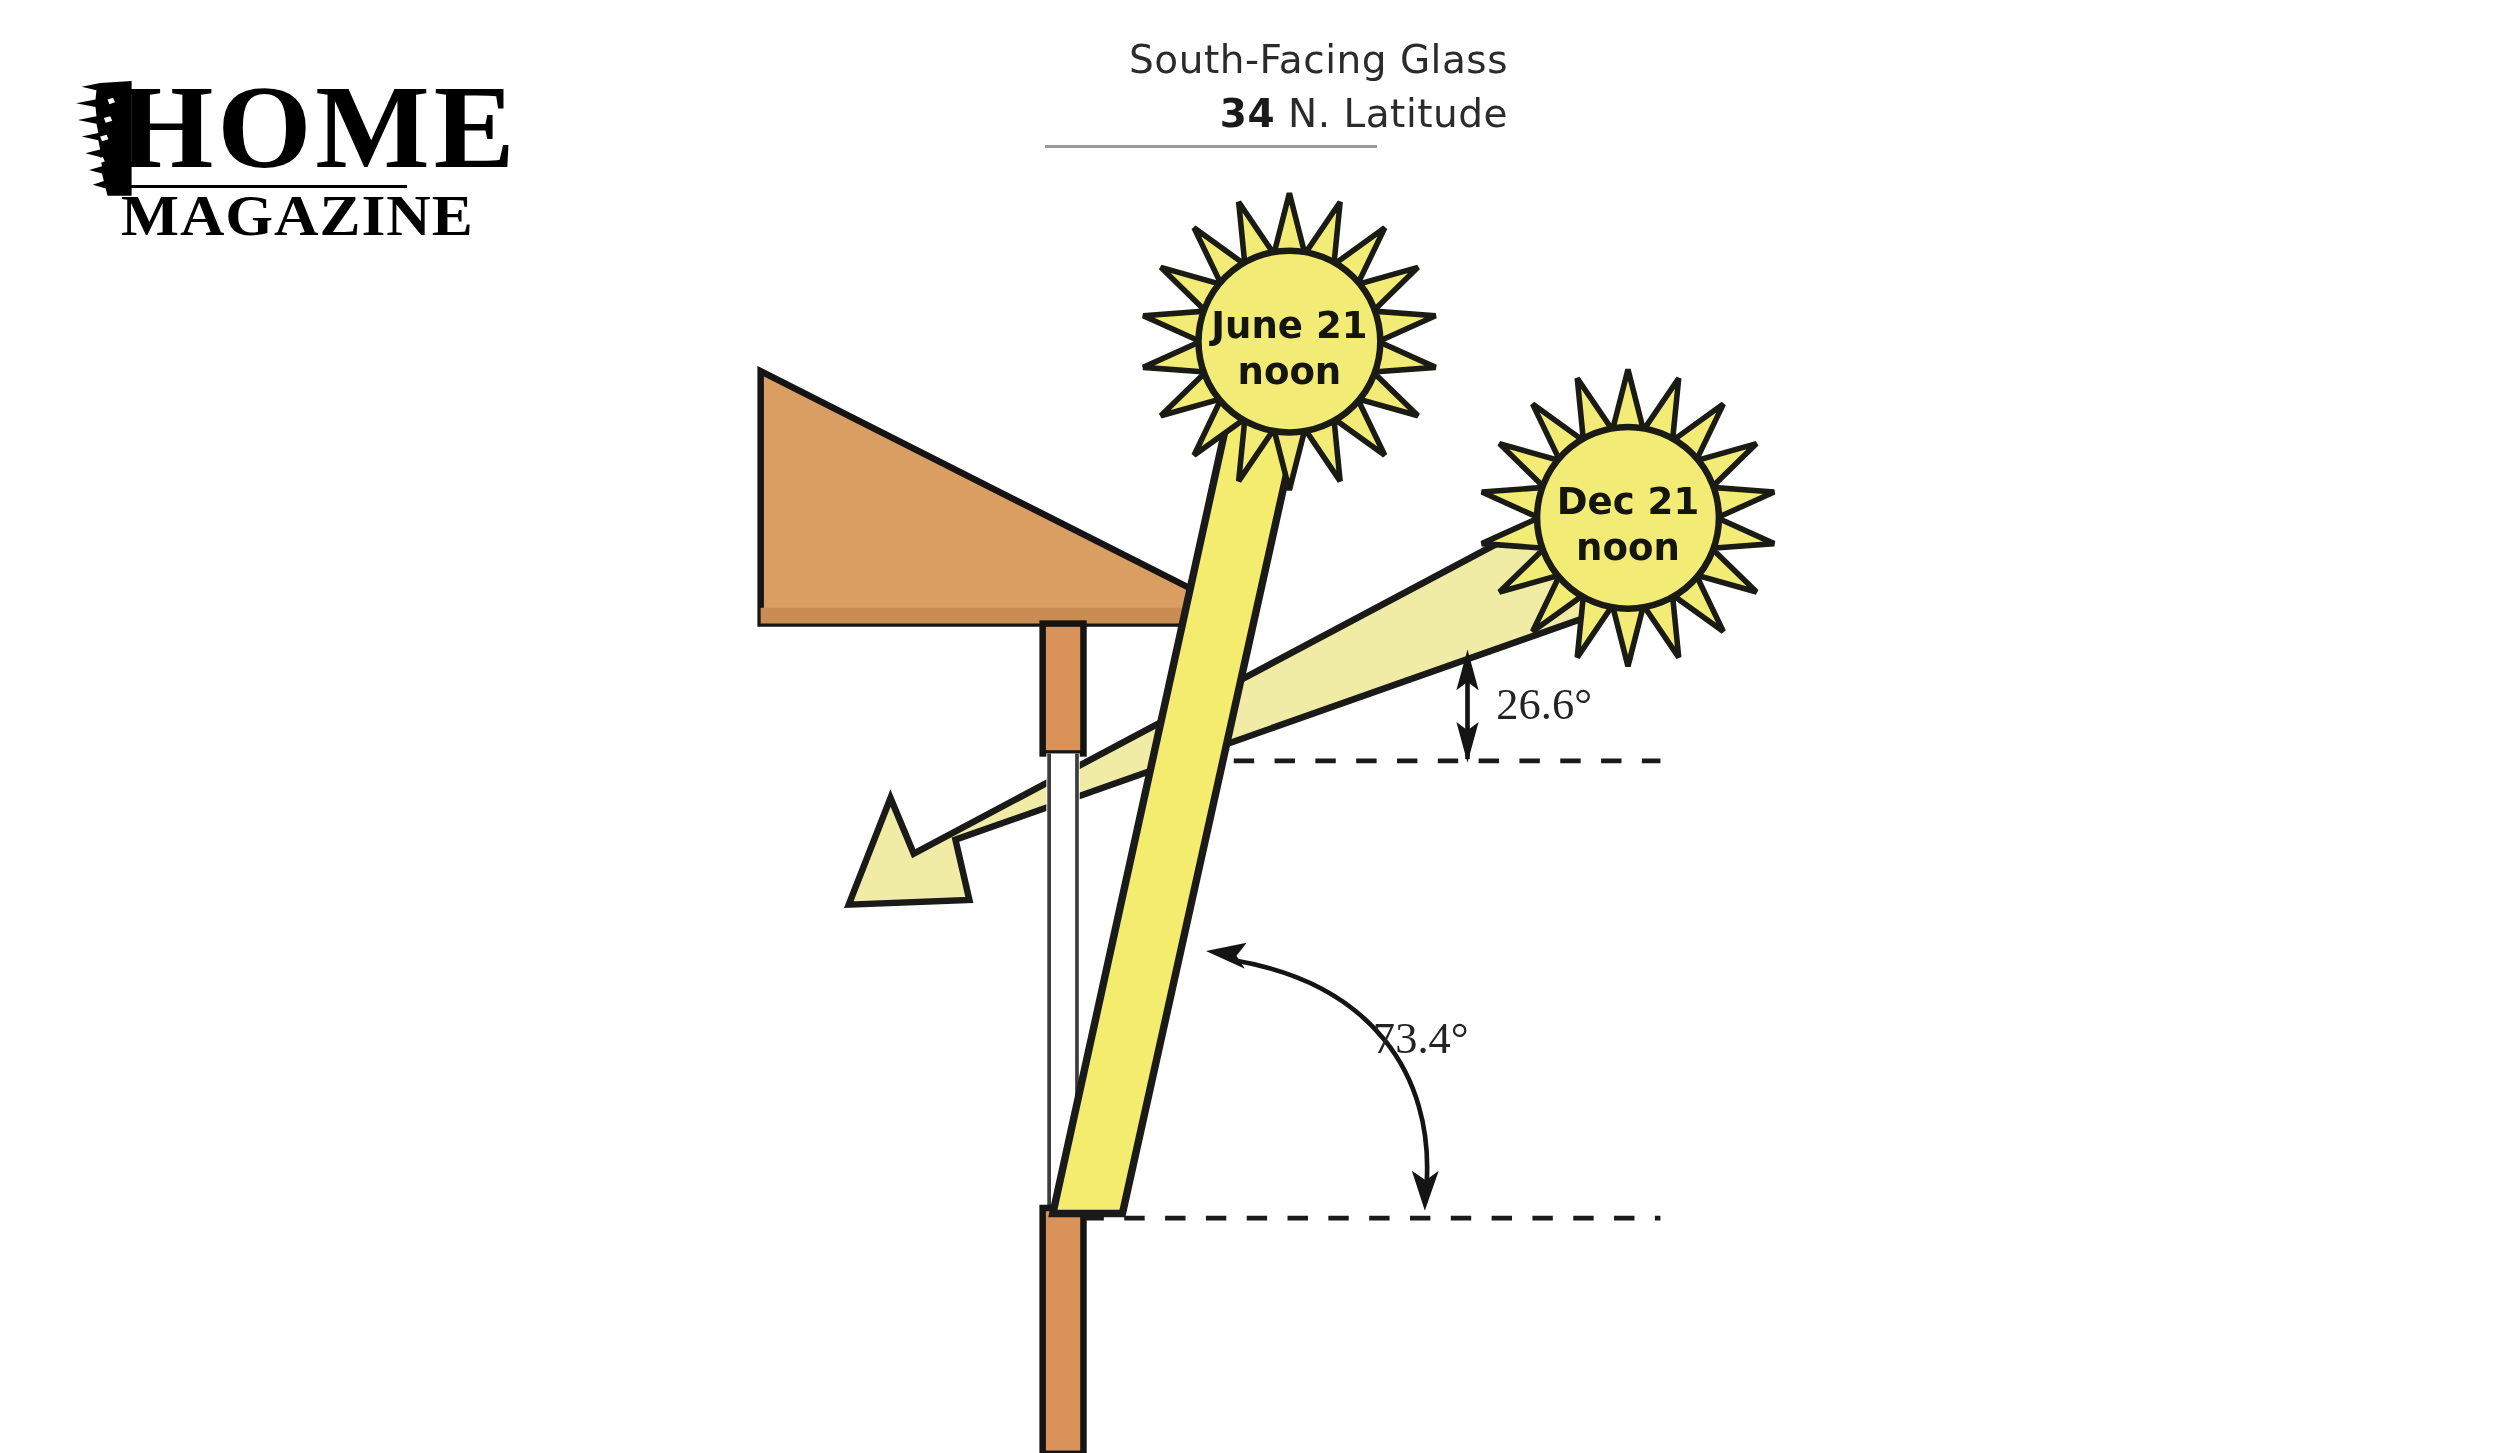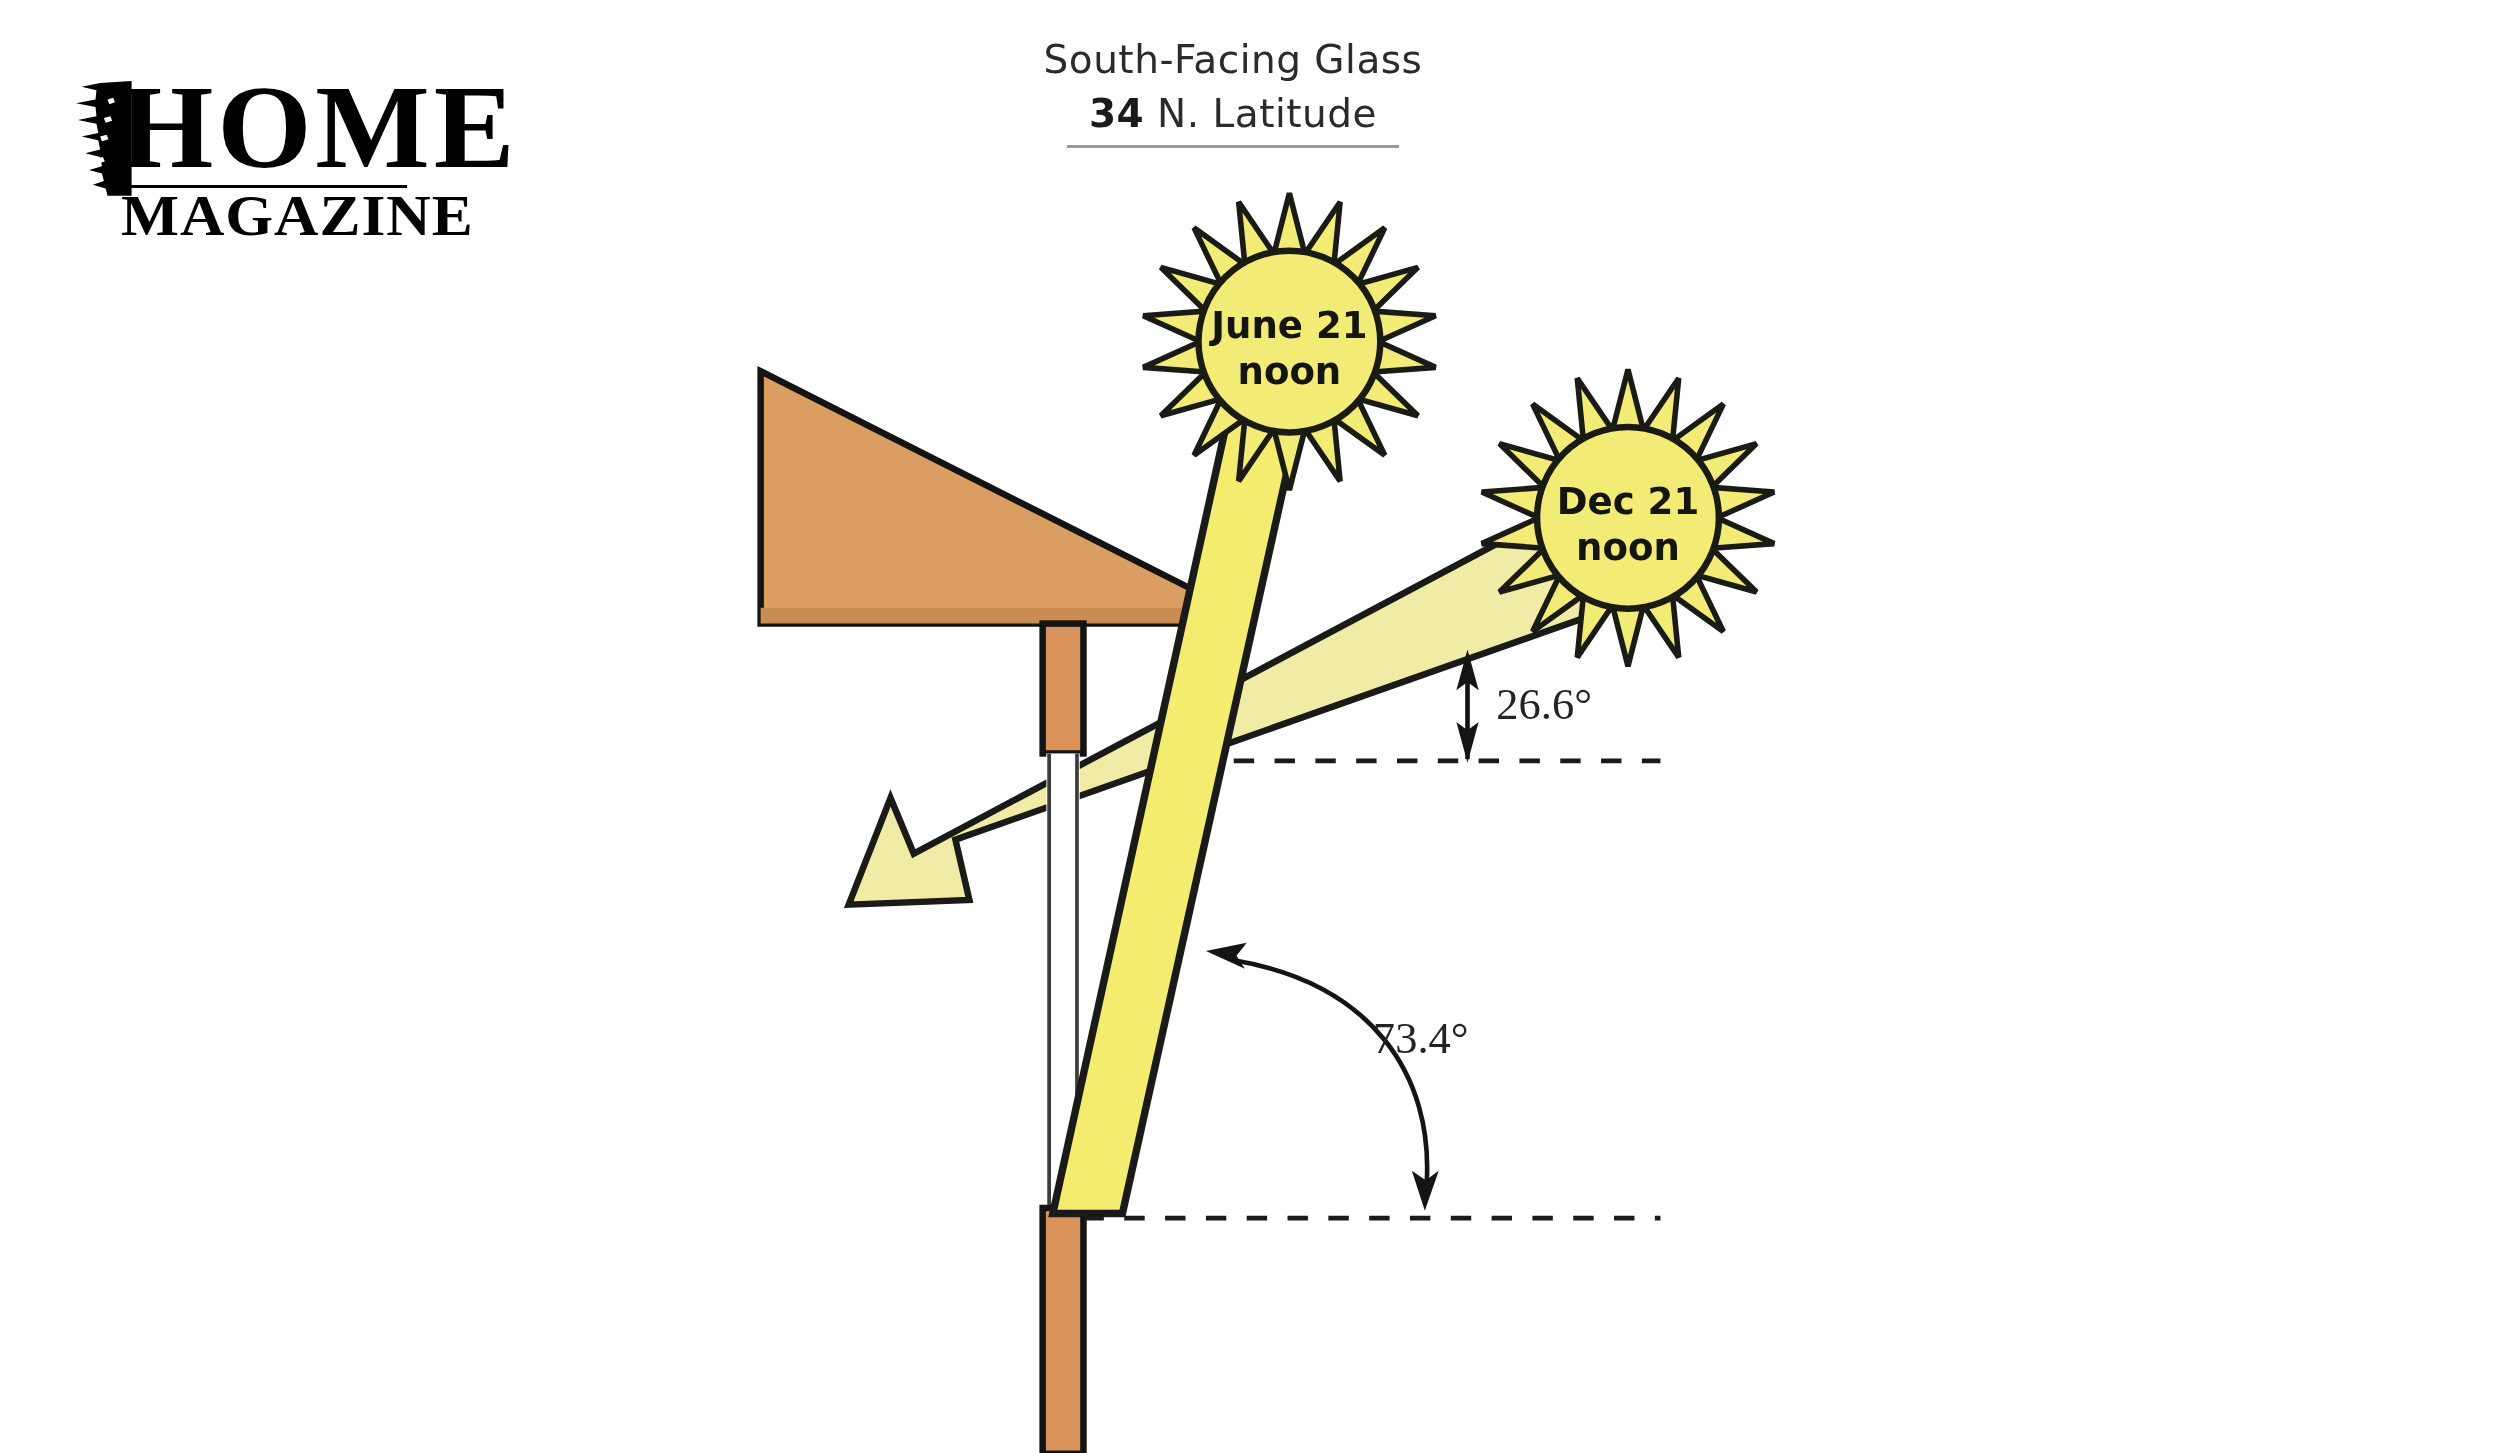--- a/index.html
+++ b/index.html
@@ -63,24 +63,24 @@
     position: absolute;
     left: 0px;
     top: 9.3px;
     width: 74px;
     height: 121px;
   }
 
   
   #heading {
     position: absolute;
-    left: 936px;
+    left: 914px;
     top: 35px;
     width: 594px;
-    text-align: center;
+    text-align: right;
   }
   #heading .title-line1 {
     font-family: "DejaVu Sans", "Liberation Sans", sans-serif;
     font-size: 39px;
     color: #2b2b2b;
     letter-spacing: 0.5px;
     line-height: 50px;
     white-space: nowrap;
   }
   #heading .title-line2 {

